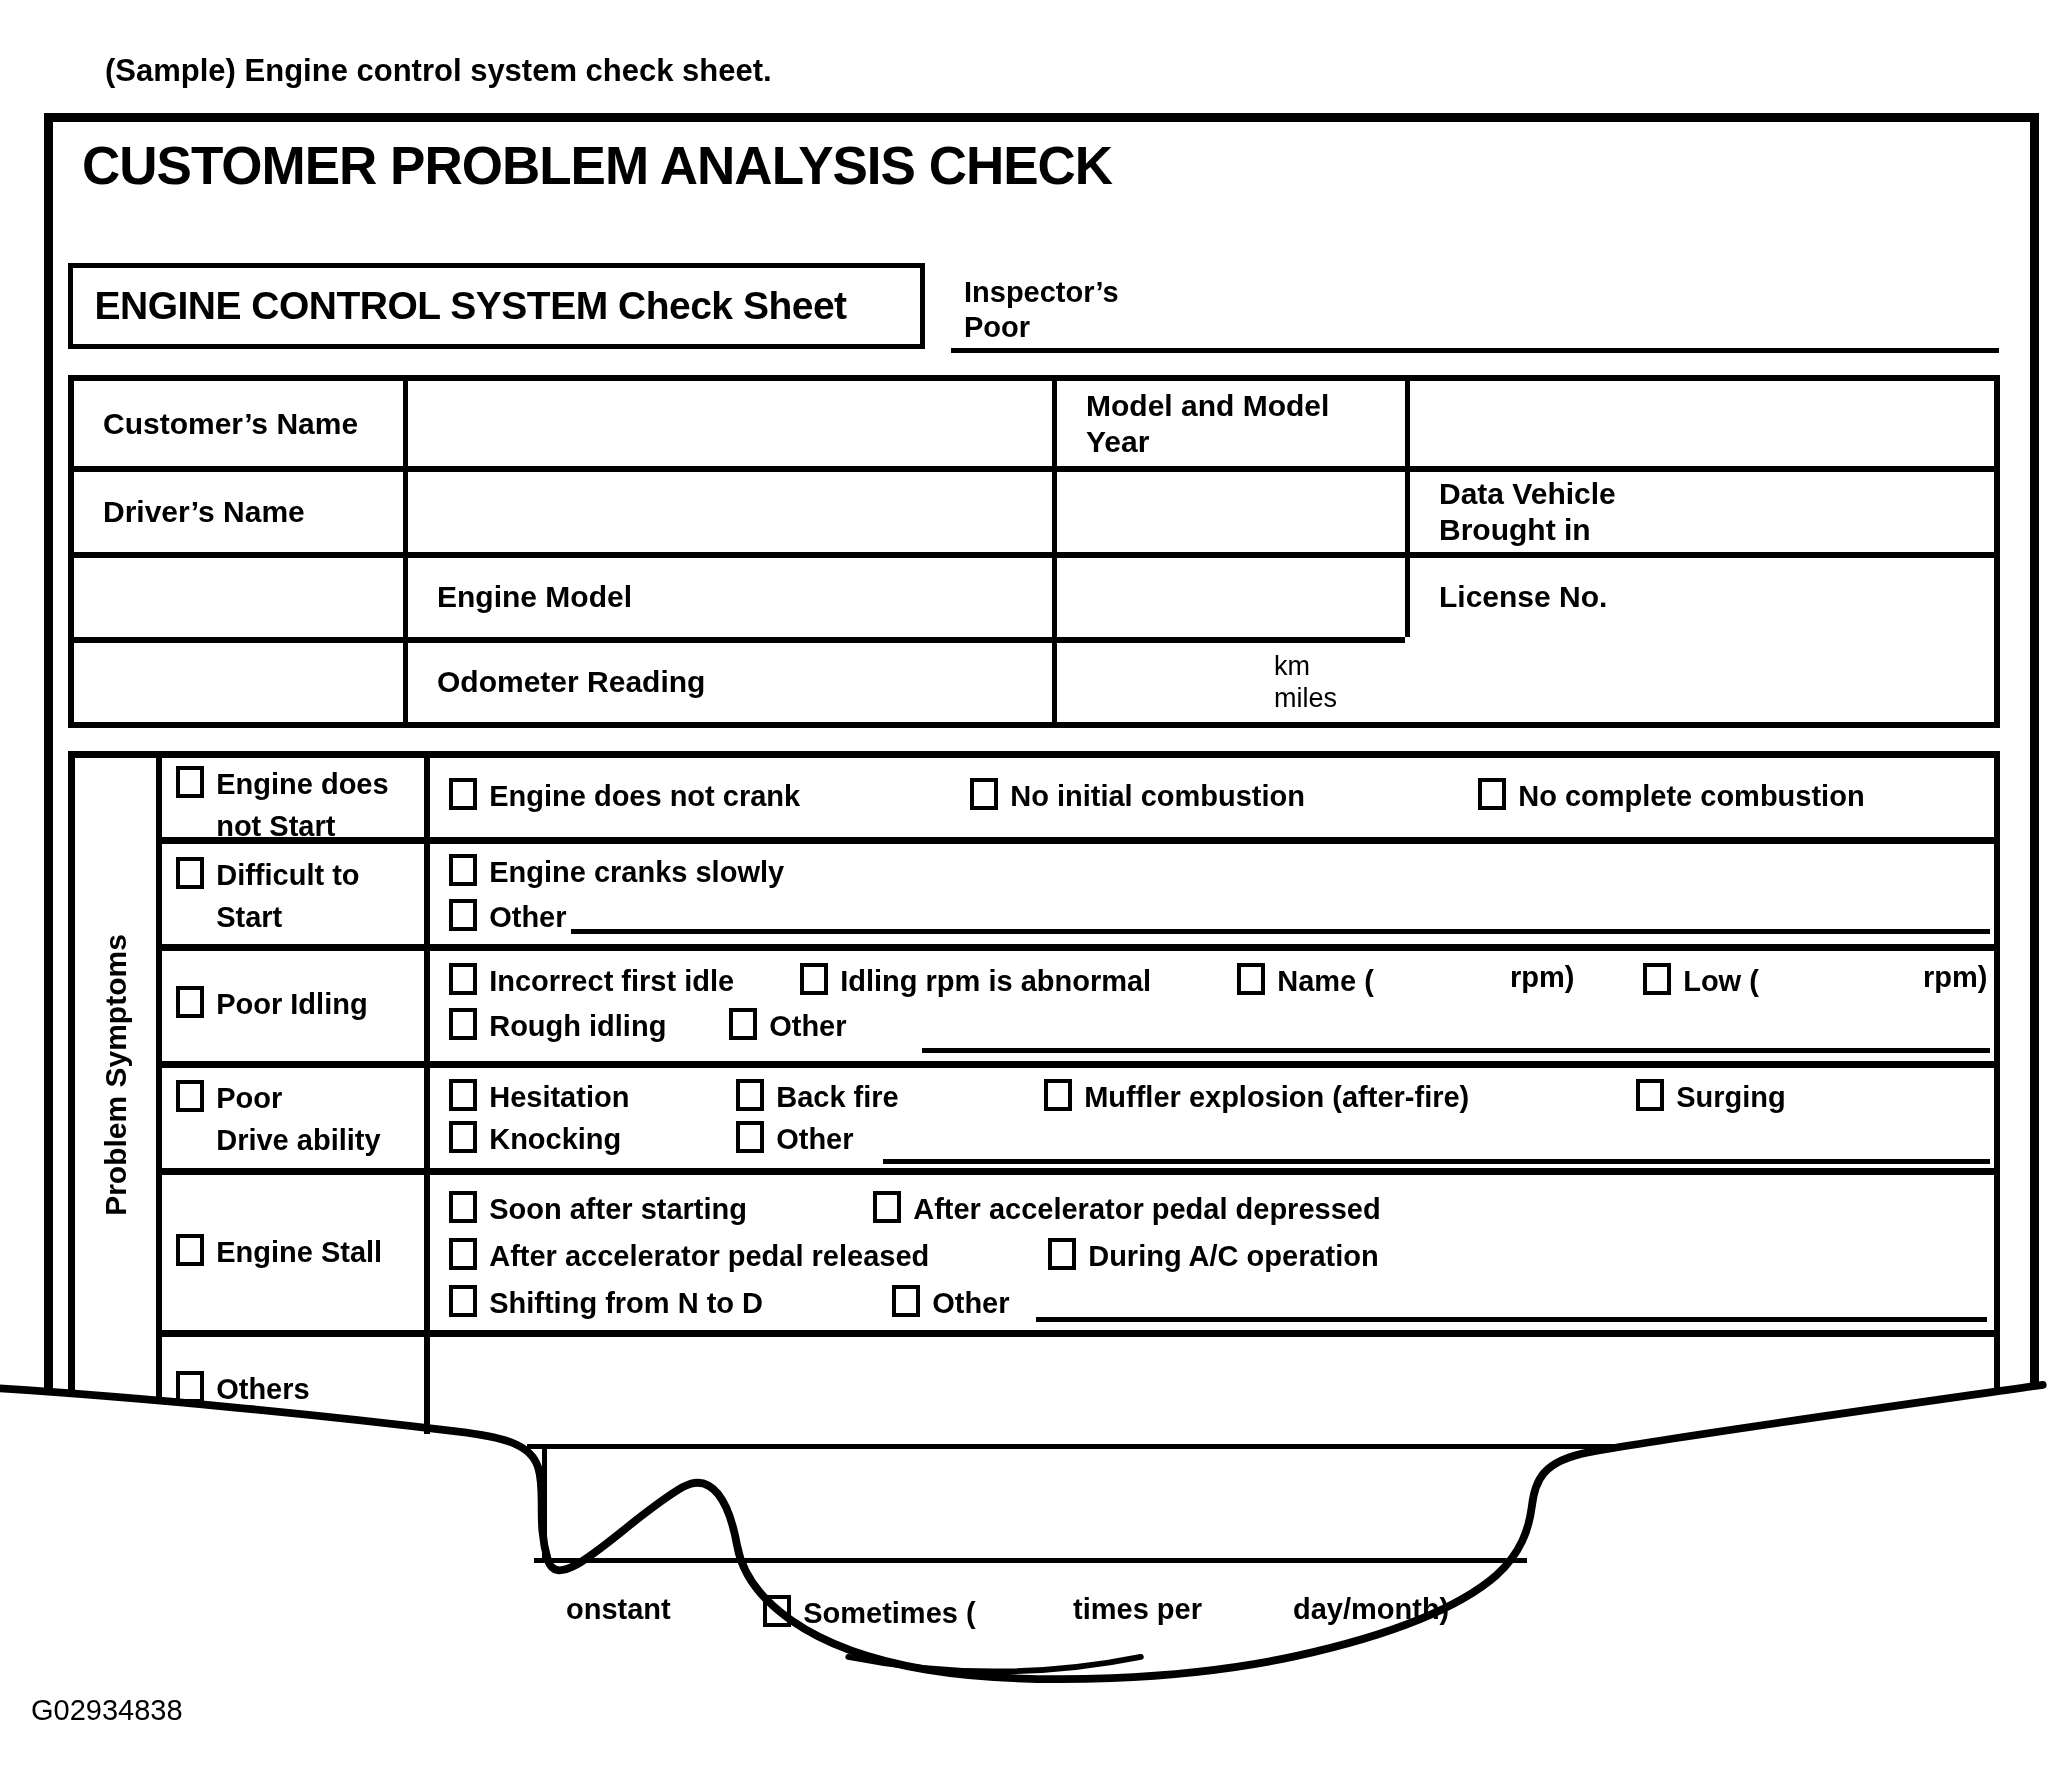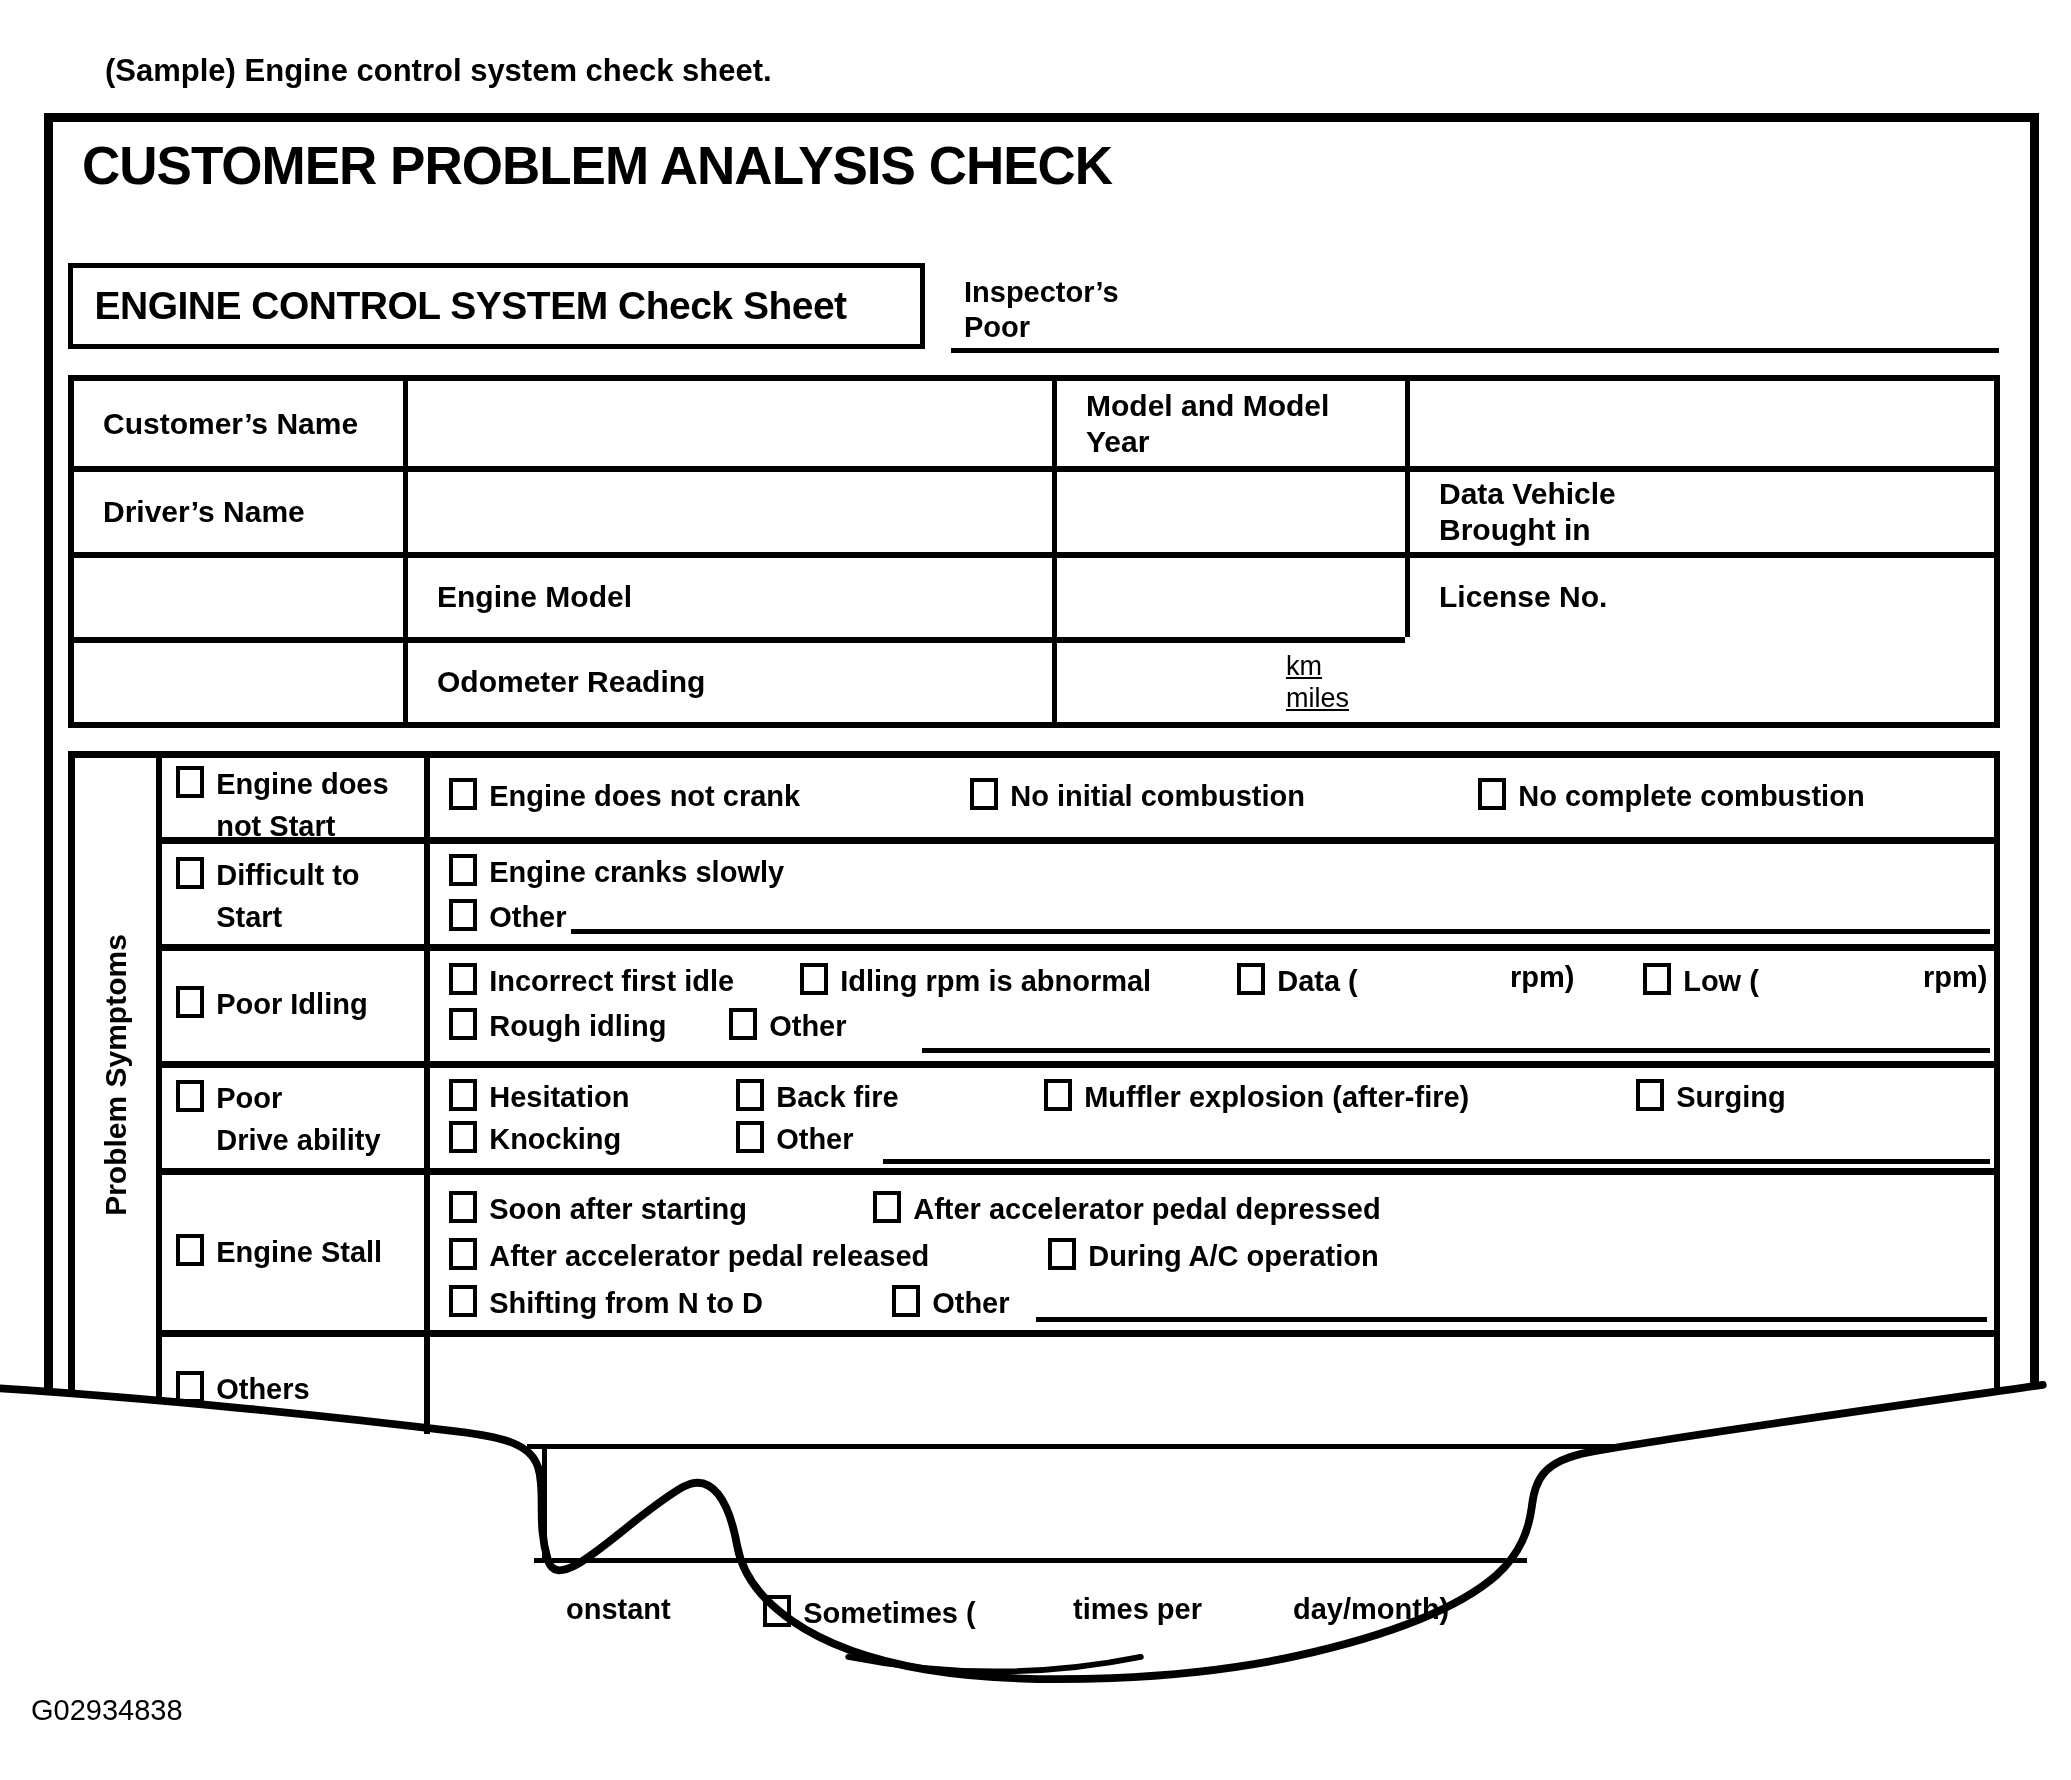--- a/index.html
+++ b/index.html
@@ -16,22 +16,22 @@
   .plain{position:absolute;font-weight:bold;font-size:29px;line-height:34px;white-space:nowrap;}
   
   #info{position:absolute;left:68px;top:375px;width:1932px;height:353px;
         border:6.8px solid #000;box-sizing:border-box;display:grid;
         grid-template-columns:329px 649px 353px 1fr;grid-template-rows:repeat(4,1fr);}
   #info>div{border-left:5.9px solid #000;border-top:6.8px solid #000;box-sizing:border-box;
         display:flex;align-items:center;padding-left:29px;font-weight:bold;
         font-size:30px;line-height:36px;white-space:pre-line;position:relative;}
   #info>div:nth-child(-n+4){border-top:none;}
   #info>div:nth-child(4n+1){border-left:none;}
-  .units{position:absolute;right:56px;top:50%;transform:translateY(-50%);
-         font-weight:normal;font-size:27px;line-height:32px;white-space:pre-line;text-align:left;text-decoration:underline;}
+  .units{position:absolute;right:68px;top:50%;transform:translateY(-50%);
+         font-weight:normal;font-size:27px;line-height:32px;white-space:pre-line;text-align:left;}
   #title{position:absolute;left:82px;top:135px;font-size:53px;font-weight:bold;letter-spacing:-1px;white-space:nowrap;}
   #sheetbox{position:absolute;left:68px;top:263px;width:857px;height:86px;border:5.9px solid #000;
             box-sizing:border-box;display:flex;align-items:center;padding-left:21.5px;
             font-size:39px;font-weight:bold;letter-spacing:-0.5px;white-space:nowrap;}
   #inspector{position:absolute;left:964px;top:275px;font-size:29px;line-height:35px;font-weight:bold;white-space:pre-line;}
   #caption{position:absolute;left:105px;top:53px;font-size:31px;font-weight:bold;white-space:nowrap;}
   #figcode{position:absolute;left:31px;top:1694px;font-size:29px;font-weight:normal;}
   #vlabel{position:absolute;left:75px;top:758px;width:81px;height:634px;
           display:flex;align-items:center;justify-content:center;}
   #vlabel span{transform:rotate(-90deg);white-space:nowrap;font-size:30px;font-weight:bold;}
@@ -151,21 +151,21 @@
 <div class="opt" style="left:449px;top:960px;">
   <span class="cb"></span>
   <span class="txt">Incorrect first idle</span>
 </div>
 <div class="opt" style="left:800px;top:960px;">
   <span class="cb"></span>
   <span class="txt">Idling rpm is abnormal</span>
 </div>
 <div class="opt" style="left:1237px;top:960px;">
   <span class="cb"></span>
-  <span class="txt">Data (</span>
+  <span class="txt">Name (</span>
 </div>
 <div class="plain" style="left:1510px;top:960px;">rpm)</div>
 <div class="opt" style="left:1643px;top:960px;justify-content:space-between;">
   <span class="cb"></span>
   <span class="txt">Low (</span>
 </div>
 <div class="plain" style="left:1923px;top:960px;">rpm)</div>
 <div class="opt" style="left:449px;top:1005px;">
   <span class="cb"></span>
   <span class="txt">Rough idling</span>

